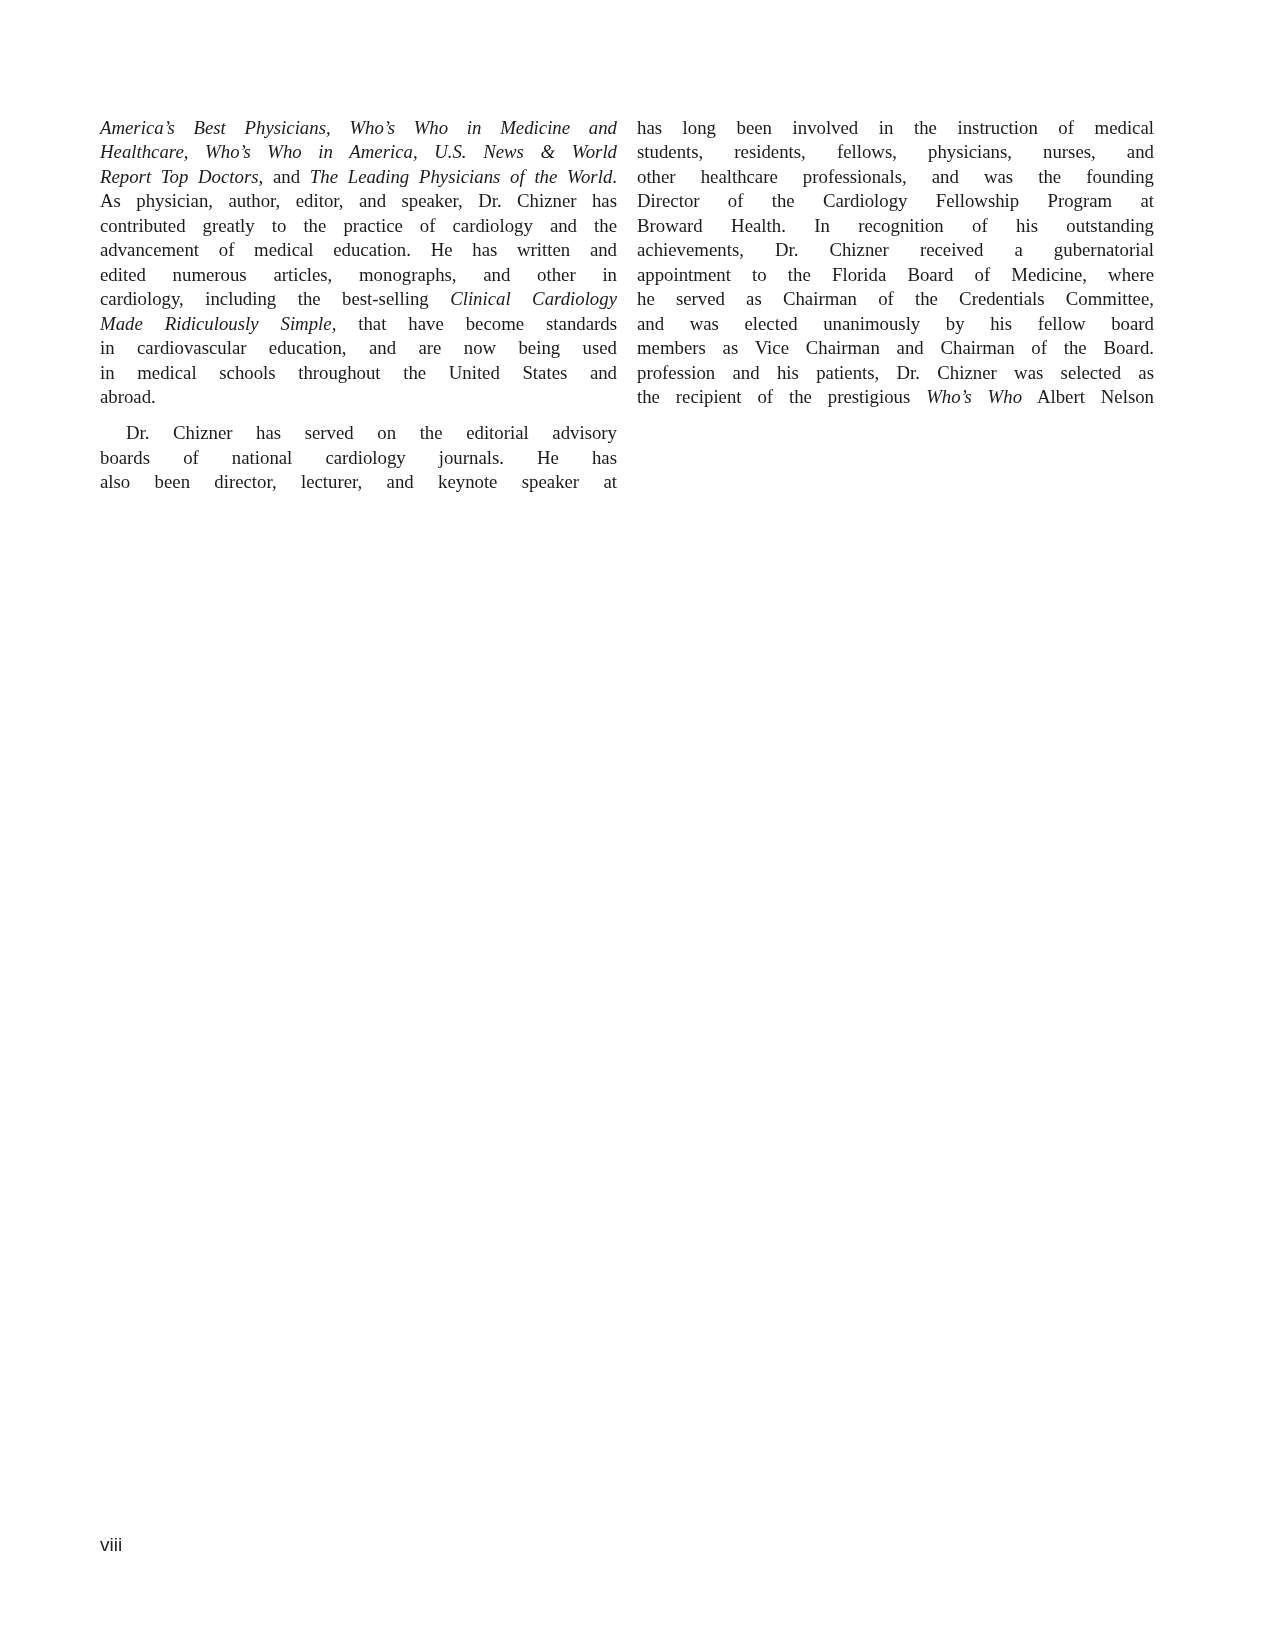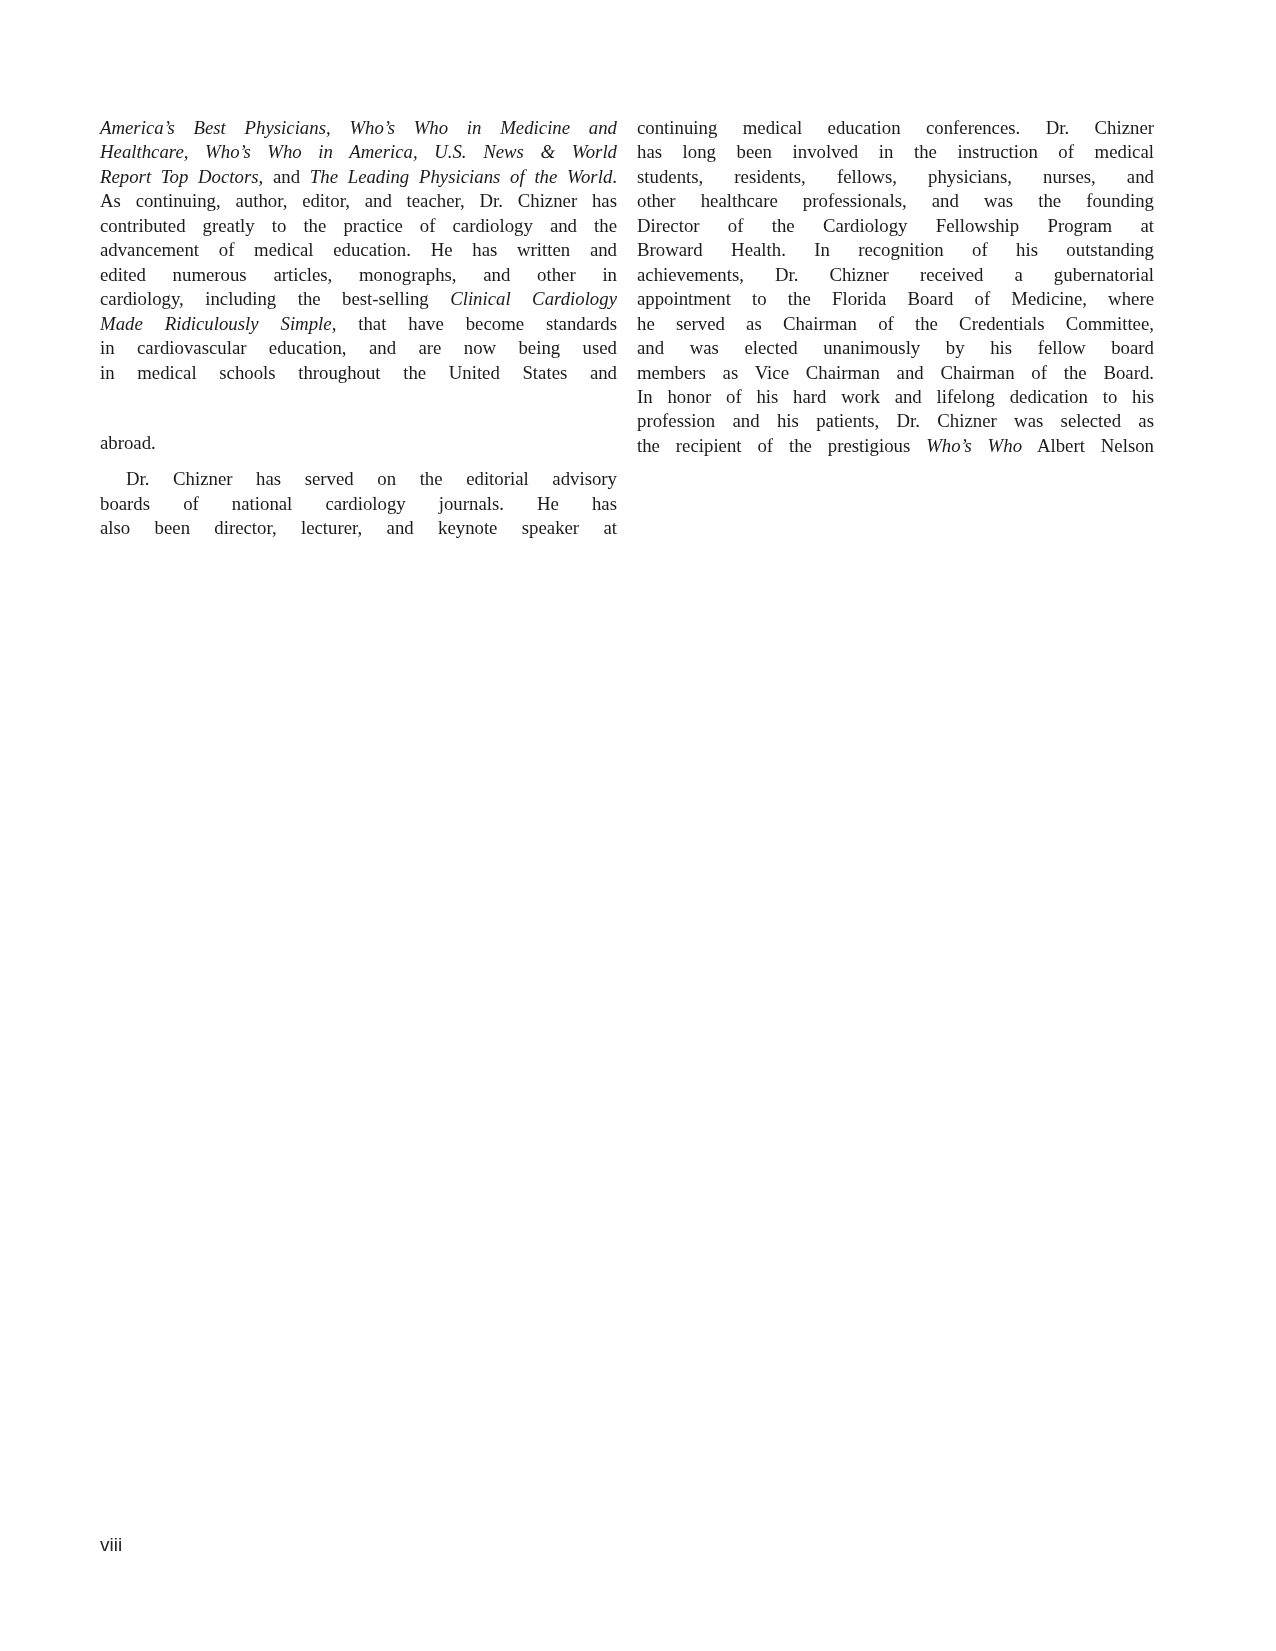--- a/index.html
+++ b/index.html
@@ -25,21 +25,20 @@
     color: #1b1b1b;
   }
   .col-left  { left: 100px; }
   .col-right { left: 637px; }
   .line {
     text-align: justify;
     text-align-last: justify;
   }
   .line.end {
     text-align-last: left;
-    margin-top: 46px;
   }
   .line.indent {
     text-indent: 26px;
     margin-top: 12px;
   }
   .it {
     font-style: italic;
   }
   .page-number {
     position: absolute;
@@ -51,43 +50,41 @@
   }
 </style>
 </head>
 <body>
 
 <div class="page">
   <div class="column col-left" id="col-left">
       <div class="line"><span class="it">America’s Best Physicians, Who’s Who in Medicine and</span></div>
       <div class="line"><span class="it">Healthcare, Who’s Who in America, U.S. News &amp; World</span></div>
       <div class="line"><span class="it">Report Top Doctors,</span><span> and </span><span class="it">The Leading Physicians of the World</span><span>.</span></div>
-      <div class="line"><span>As continuing, author, editor, and teacher, Dr. Chizner has</span></div>
+      <div class="line"><span>As physician, author, editor, and speaker, Dr. Chizner has</span></div>
       <div class="line"><span>contributed greatly to the practice of cardiology and the</span></div>
       <div class="line"><span>advancement of medical education. He has written and</span></div>
       <div class="line"><span>edited numerous articles, monographs, and other in</span></div>
       <div class="line"><span>cardiology, including the best-selling </span><span class="it">Clinical Cardiology</span></div>
       <div class="line"><span class="it">Made Ridiculously Simple,</span><span> that have become standards</span></div>
       <div class="line"><span>in cardiovascular education, and are now being used</span></div>
       <div class="line"><span>in medical schools throughout the United States and</span></div>
       <div class="line end"><span>abroad.</span></div>
       <div class="line indent"><span>Dr. Chizner has served on the editorial advisory</span></div>
       <div class="line"><span>boards of national cardiology journals. He has</span></div>
       <div class="line"><span>also been director, lecturer, and keynote speaker at</span></div>
     </div>
   <div class="column col-right" id="col-right">
-      <div class="line"><span>continuing medical education conferences. Dr. Chizner</span></div>
       <div class="line"><span>has long been involved in the instruction of medical</span></div>
       <div class="line"><span>students, residents, fellows, physicians, nurses, and</span></div>
       <div class="line"><span>other healthcare professionals, and was the founding</span></div>
       <div class="line"><span>Director of the Cardiology Fellowship Program at</span></div>
       <div class="line"><span>Broward Health. In recognition of his outstanding</span></div>
       <div class="line"><span>achievements, Dr. Chizner received a gubernatorial</span></div>
       <div class="line"><span>appointment to the Florida Board of Medicine, where</span></div>
       <div class="line"><span>he served as Chairman of the Credentials Committee,</span></div>
       <div class="line"><span>and was elected unanimously by his fellow board</span></div>
       <div class="line"><span>members as Vice Chairman and Chairman of the Board.</span></div>
-      <div class="line"><span>In honor of his hard work and lifelong dedication to his</span></div>
       <div class="line"><span>profession and his patients, Dr. Chizner was selected as</span></div>
       <div class="line"><span>the recipient of the prestigious </span><span class="it">Who’s Who</span><span> Albert Nelson</span></div>
     </div>
   <div class="page-number">viii</div>
 </div>
 
 </body></html>

